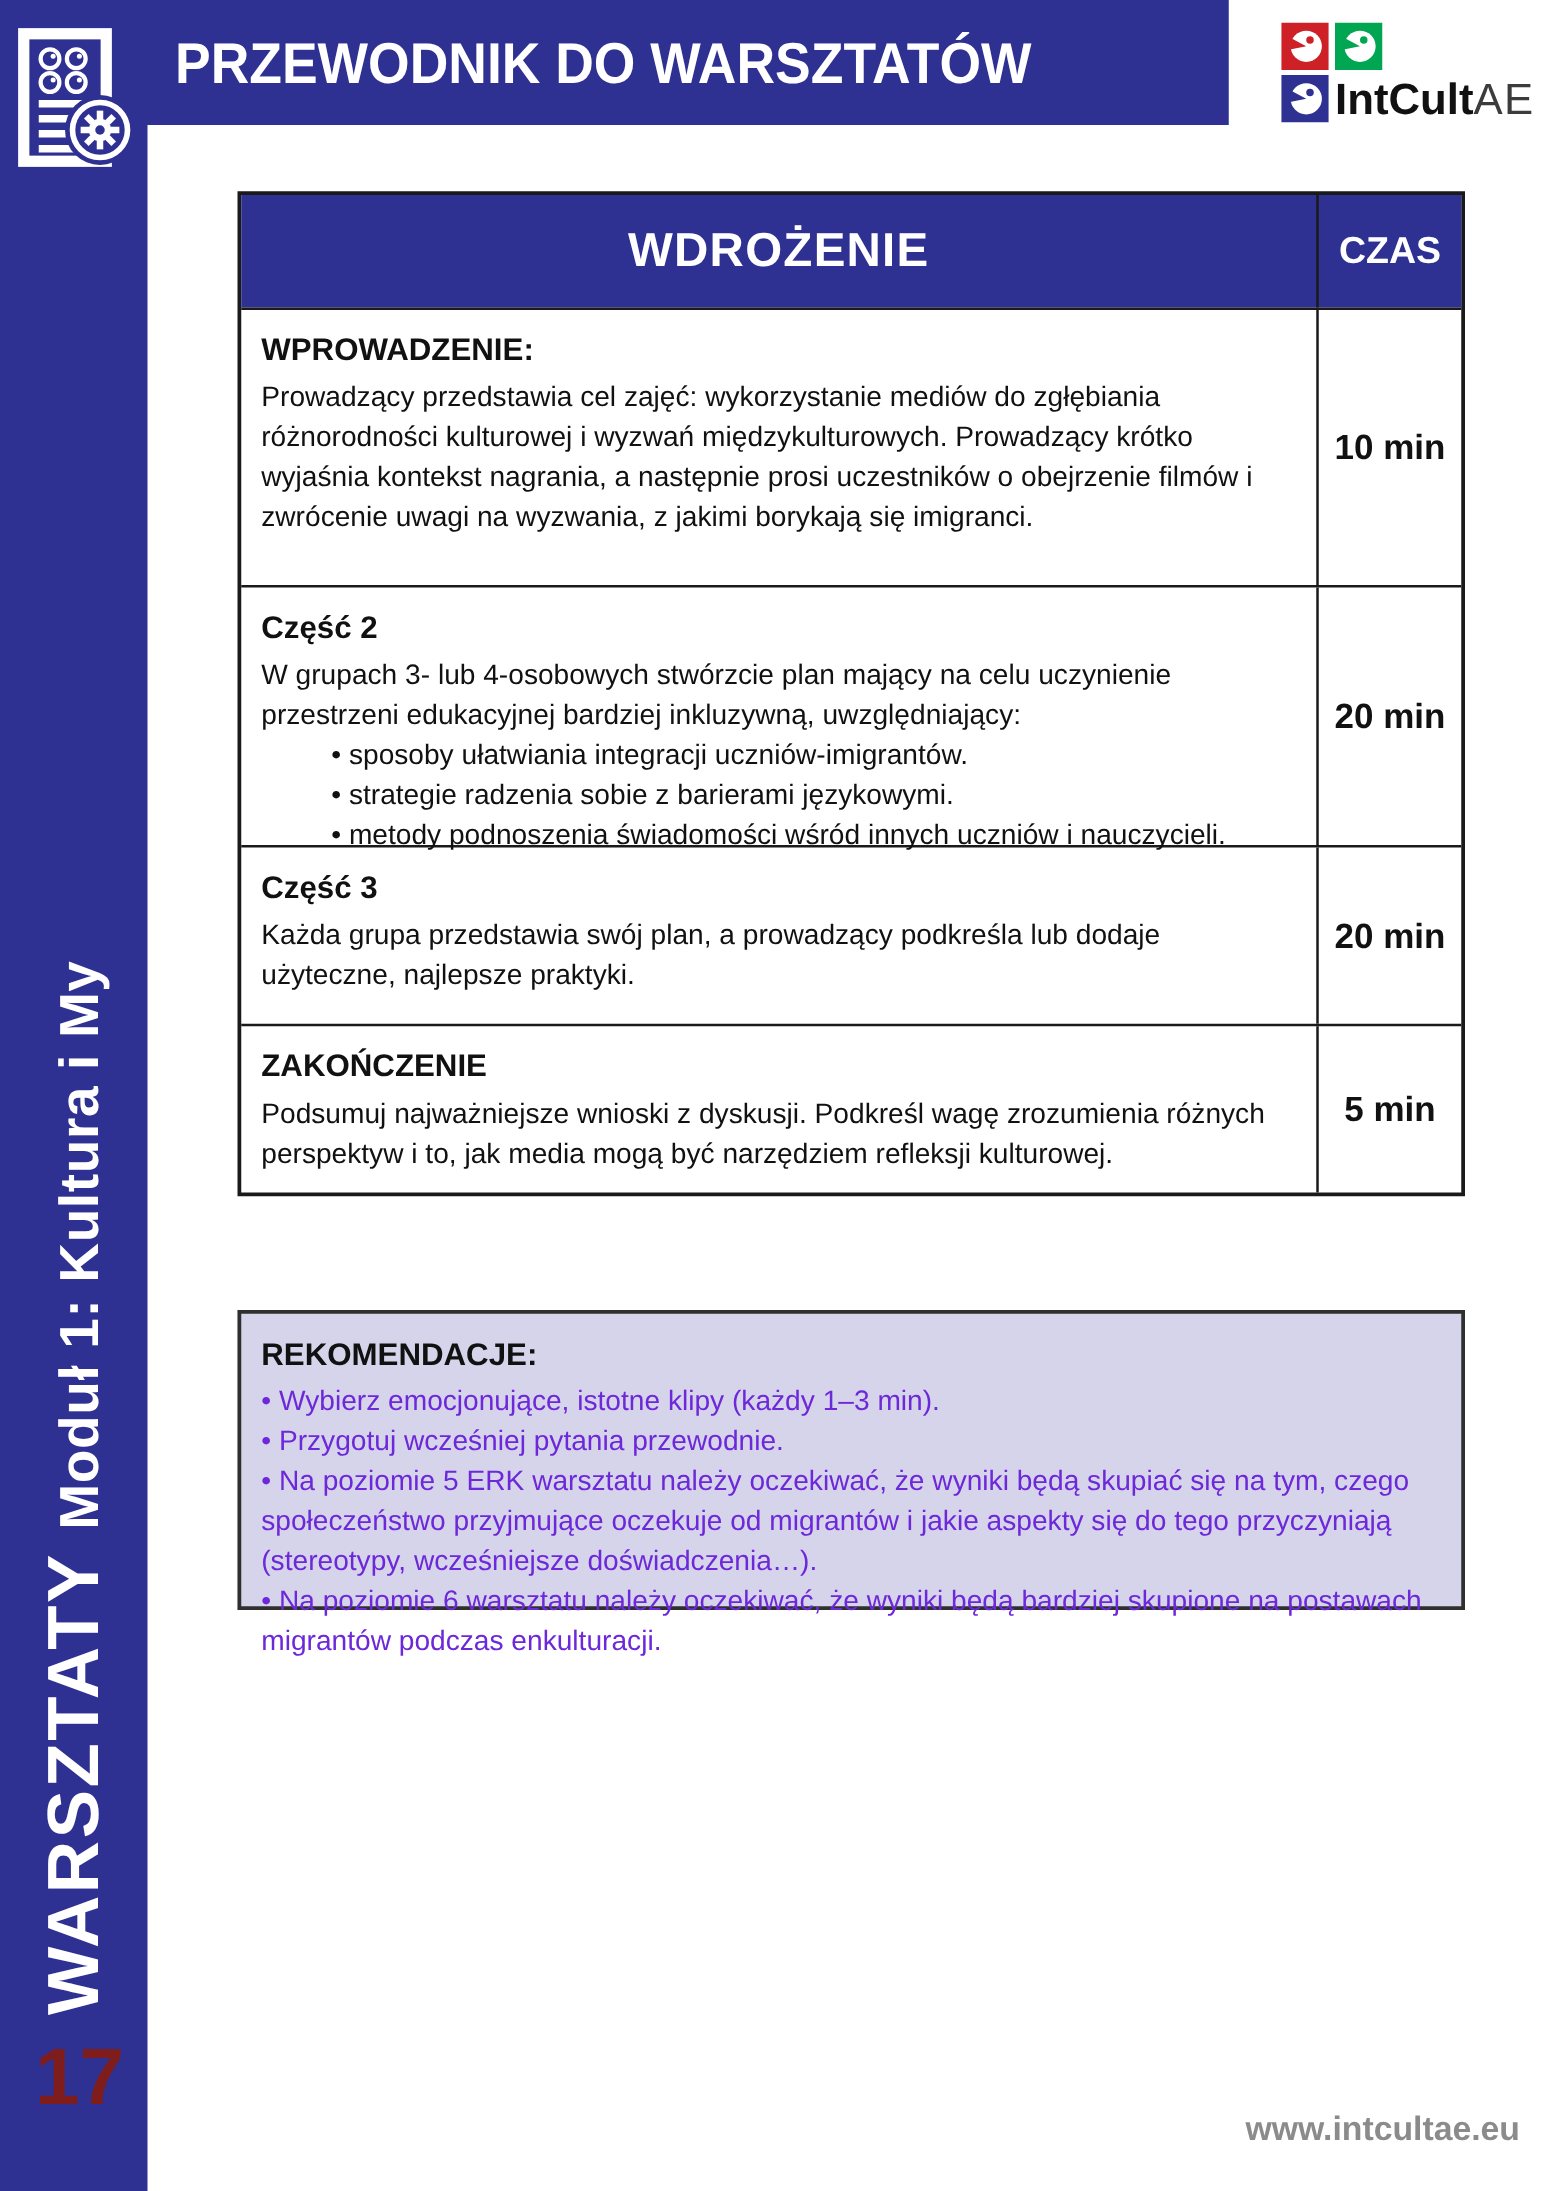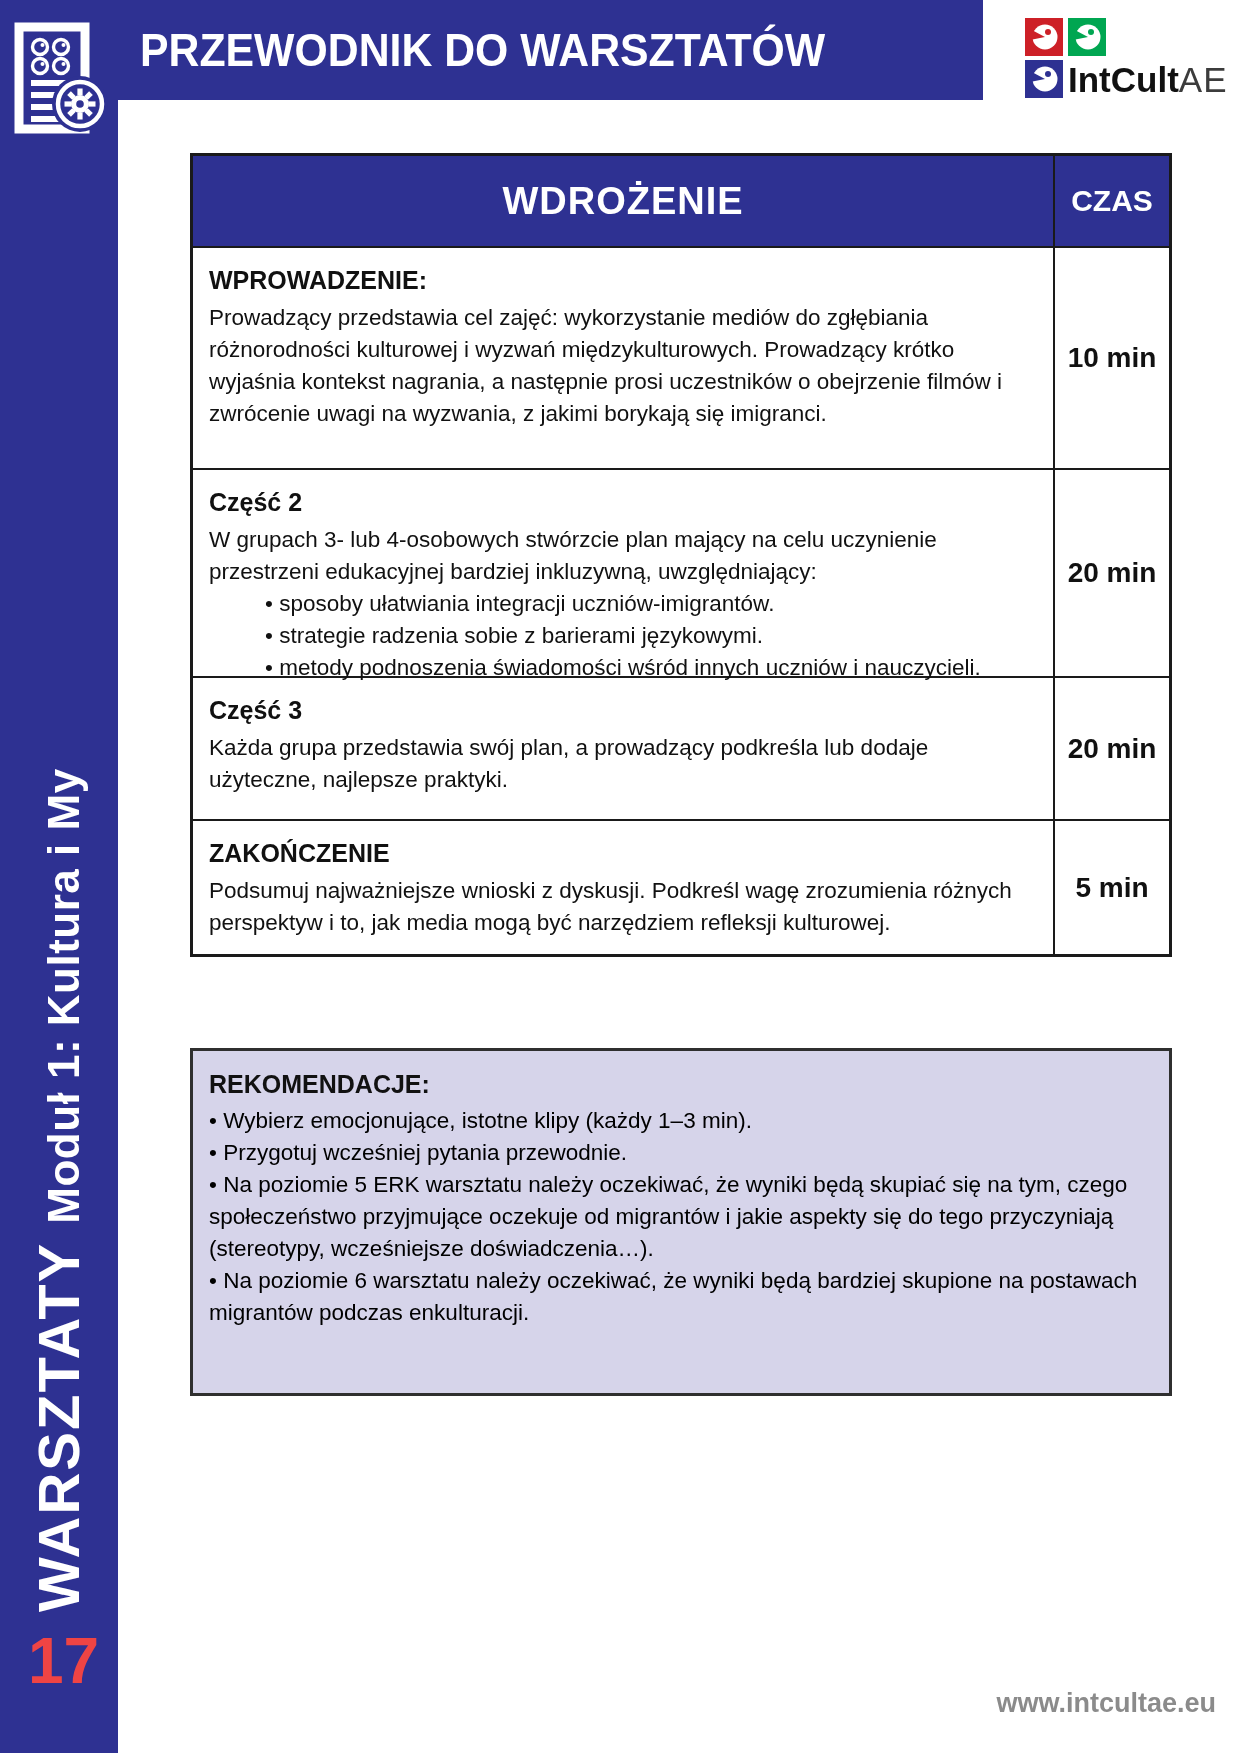--- a/index.html
+++ b/index.html
@@ -63,38 +63,38 @@
   .r2 { height:208px; }
   .r3 { height:143px; }
   .r4 { height:135px; }
   .cell-heading { font-weight:bold; font-size:25px; color:#111111; line-height:32px; margin-bottom:6px; }
   .cell-body { font-size:22.5px; color:#111111; line-height:32px; }
   .cell-bullets { margin-top:0; }
   .cell-bullet { font-size:22.5px; color:#111111; line-height:32px; margin-left:56px; }
   .cell-bullet::before { content:"\2022\00a0 "; }
   
   .rec-box {
-    position:absolute; left:190px; top:1048px; width:982px; height:348px;
+    position:absolute; left:190px; top:1048px; width:982px; height:240px;
     background:#d6d4ea; border:3px solid #2f2f2f;
     padding:16px 20px 0 16px;
   }
   .rec-heading { font-weight:bold; font-size:25px; color:#111111; line-height:34px; margin-bottom:4px; }
-  .rec-item { font-size:22.5px; color:#000000; line-height:32px; }
+  .rec-item { font-size:22.5px; color:#6d28d9; line-height:32px; }
   .rec-item::before { content:"\2022\00a0"; }
   
   .sidebar-vertical {
     position:absolute; left:30px; top:1612px;
     transform:rotate(-90deg); transform-origin:0 0;
     white-space:nowrap; color:#ffffff; font-weight:bold; line-height:1;
   }
   .sv-big { font-size:58px; letter-spacing:2px; }
   .sv-small { font-size:44px; margin-left:18px; letter-spacing:0.5px; }
   .page-number {
     position:absolute; left:28px; top:1624px;
-    color:#ef4444; font-weight:bold; font-size:64px;
+    color:#7f1d1d; font-weight:bold; font-size:64px;
   }
   
   .footer-url {
     position:absolute; right:24px; top:1688px;
     color:#8b8b8b; font-weight:bold; font-size:27px;
   }
 </style>
 </head>
 <body>
 

